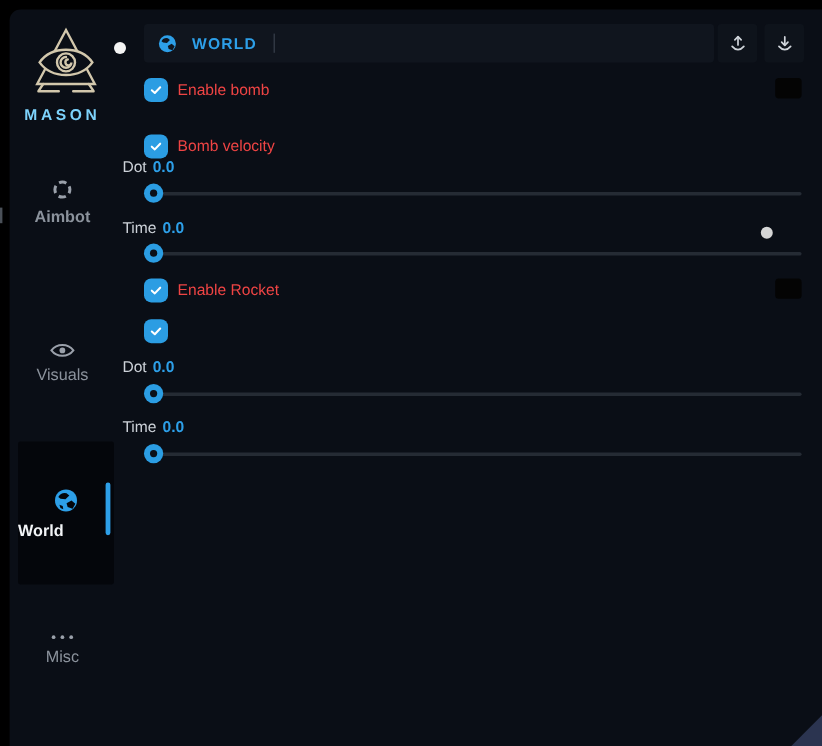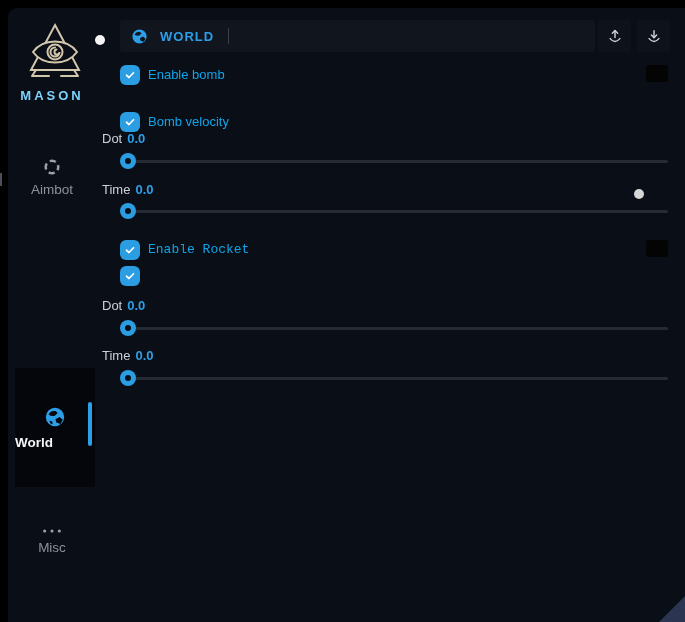--- a/index.html
+++ b/index.html
@@ -12,21 +12,21 @@
             background:#0a0e16; border-radius:9px 0 0 0; overflow:hidden; }
 
   
   .sidebar { position:absolute; left:0; top:0; width:112px; height:100%; }
   .logo-wrap { position:absolute; left:16px; top:12px; width:62px; height:64px; }
   .brand { position:absolute; left:0; top:80px; width:88px; text-align:center;
            color:#7dd3fc; font-size:13px; font-weight:bold; letter-spacing:3px; }
   .nav-item { position:absolute; left:0; width:88px; text-align:center; cursor:default; }
   .nav-item .nav-icon { display:block; margin:0 auto; }
   .nav-label { display:block; margin-top:5px; color:#8b929c; font-size:13.5px; }
-  .nav-aimbot { top:149px; }
+  .nav-aimbot { top:140px;font-weight:bold; }
   .nav-visuals { top:276px; }
   .nav-misc { top:519px; }
 
   .world-block { position:absolute; left:7px; top:360px; width:80px; height:119px;
                  background:#04060b; border-radius:2px; }
   .world-block .nav-icon { position:absolute; left:50%; transform:translateX(-50%); top:38px; }
   .world-block .nav-label { position:absolute; left:0; width:100%; top:62px;
                             color:#f2f4f7; font-weight:bold; font-size:13.5px; }
   .world-bar { position:absolute; left:80px; top:394px; width:4px; height:44px;
                background:#2d9fe8; border-radius:2px; }
@@ -43,25 +43,25 @@
               border-radius:3px; border:0; display:flex; align-items:center;
               justify-content:center; cursor:pointer; }
   .btn-upload { left:590px; }
   .btn-download { left:629px; }
 
   
   .checkbox { position:absolute; left:112px; width:20px; height:20px; background:#2b9de3;
               border-radius:6px; display:flex; align-items:center; justify-content:center;
               cursor:pointer; }
   .cb-label { position:absolute; left:140px; height:20px; line-height:20px;
-              color:#0ea5e9; font-size:13px; }
+              color:#ef4444; font-size:13px; }
   .swatch { position:absolute; left:638px; width:22px; height:17px; background:#040404;
             border-radius:3px; cursor:pointer; }
   .row1 { top:57px; } .row2 { top:104px; }
-  .row5 { top:232px;font-family:Liberation Mono, monospace; } .row6 { top:258px; }
+  .row5 { top:224px; } .row6 { top:258px; }
 
   .slider-label { position:absolute; left:94px; height:14px; line-height:14px;
                   font-size:13px; color:#ccd1d8; }
   .slider-label .val { color:#2d9fe8; font-weight:bold; margin-left:5px; }
   .sl1 { top:124px; } .sl2 { top:175px; } .sl3 { top:291px; } .sl4 { top:341px; }
   .track { position:absolute; left:112px; width:548px; height:3px; background:#252b34;
            border-radius:2px; cursor:pointer; }
   .tr1 { top:152px; } .tr2 { top:202px; } .tr3 { top:319px; } .tr4 { top:369px; }
   .thumb { position:absolute; left:112px; width:16px; height:16px; background:#2b9de3;
            border-radius:50%; cursor:grab; display:flex; align-items:center;
@@ -100,20 +100,27 @@
       </div>
       <div class="brand">MASON</div>
 
       <div class="nav-item nav-aimbot">
         <svg class="nav-icon" width="20" height="20" viewBox="0 0 24 24" fill="none">
           <circle cx="12" cy="12" r="7.5" stroke="#9aa0aa" stroke-width="3" stroke-dasharray="7.5 4.3" stroke-dashoffset="3.7"></circle>
         </svg>
         <span class="nav-label">Aimbot</span>
       </div>
 
+      <div class="nav-item nav-visuals">
+        <svg class="nav-icon" width="22" height="16" viewBox="0 0 24 16" fill="none">
+          <path d="M2 8 C7 1.5, 17 1.5, 22 8 C17 14.5, 7 14.5, 2 8 Z" stroke="#9aa0aa" stroke-width="1.8"></path>
+          <circle cx="12" cy="8" r="2.6" fill="#9aa0aa"></circle>
+        </svg>
+        <span class="nav-label">Visuals</span>
+      </div>
 
       <div class="world-block">
         <svg class="nav-icon" width="22" height="22" viewBox="0 0 24 24">
           <circle cx="12" cy="12" r="10" fill="#2d9fe8"></circle>
           <path d="M5 9 q2.5-4.5 7.5-3.5 l2.5 2 -3.5 3.5 -4.5-0.5 Z" fill="#04060b"></path>
           <path d="M12.5 14.5 l4.5-2.5 3.5 3 -2.5 4.5 -4.5-1.5 Z" fill="#04060b"></path>
           <path d="M6 16 l3 1 0.5 3 -2.5-1 Z" fill="#04060b"></path>
         </svg>
         <span class="nav-label">World</span>
       </div>

